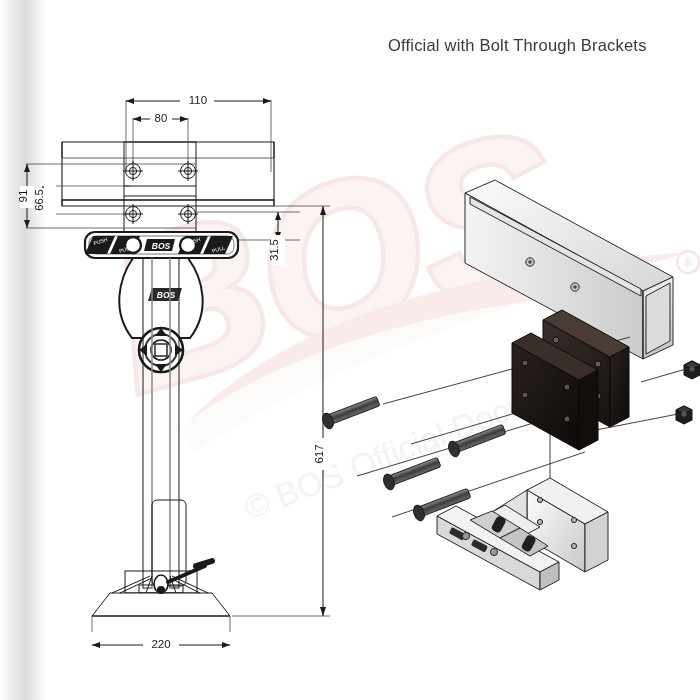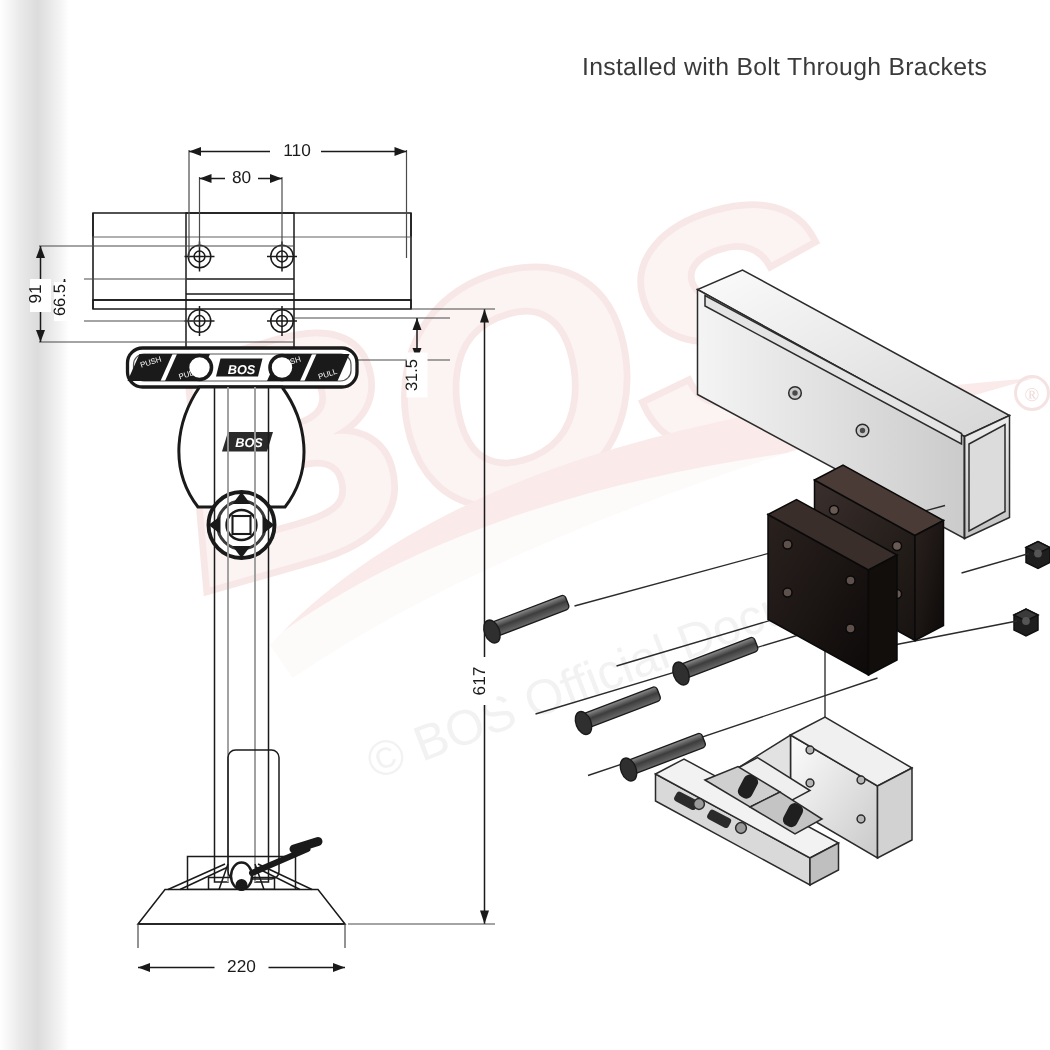--- a/index.html
+++ b/index.html
@@ -23,21 +23,21 @@
   svg{display:block;position:absolute;left:0;top:0;}
   .wm{pointer-events:none;}
 </style>
 </head>
 <body>
 
 <div id="stage">
 
   <div class="edge-shade"></div>
 
-  <div class="title">Installed with Bolt Through Brackets</div>
+  <div class="title">Official with Bolt Through Brackets</div>
 
   <svg width="700" height="700" class="wm">
     <defs>
       <clipPath id="wmclip">
           <rect x="0" y="0" width="700" height="700"></rect>
         </clipPath>
     </defs>
     <g clip-path="url(#wmclip)" opacity="0.55">
       <g transform="translate(355,330) rotate(-16)">
         <text x="0" y="0" font-family="Liberation Sans, sans-serif" font-size="210" font-weight="bold" font-style="italic" fill="none" stroke="#f3d4d4" stroke-width="9" text-anchor="middle">BOS</text>

